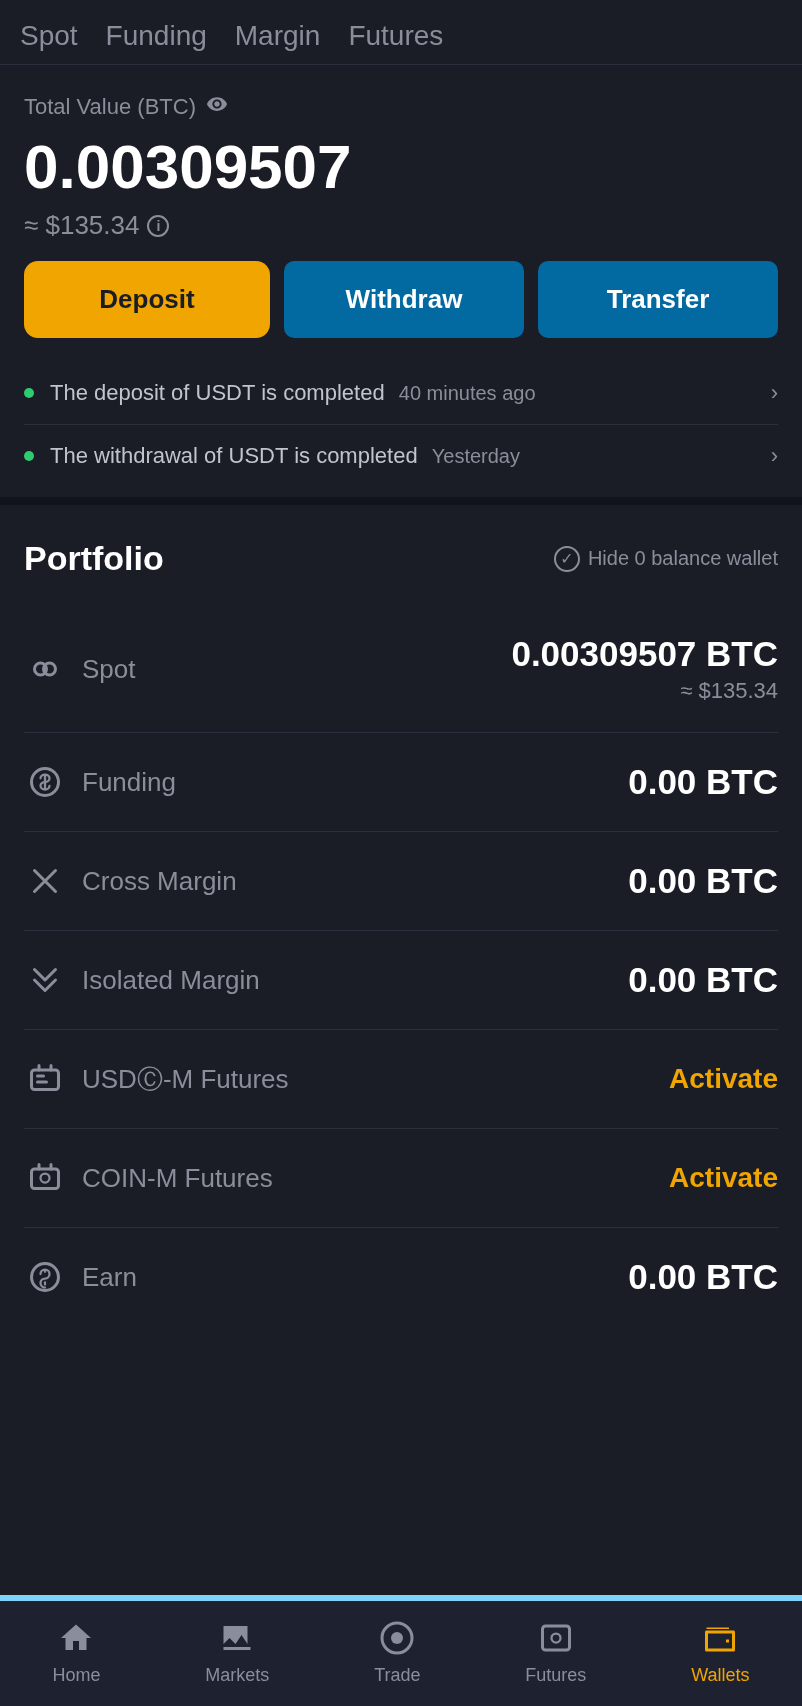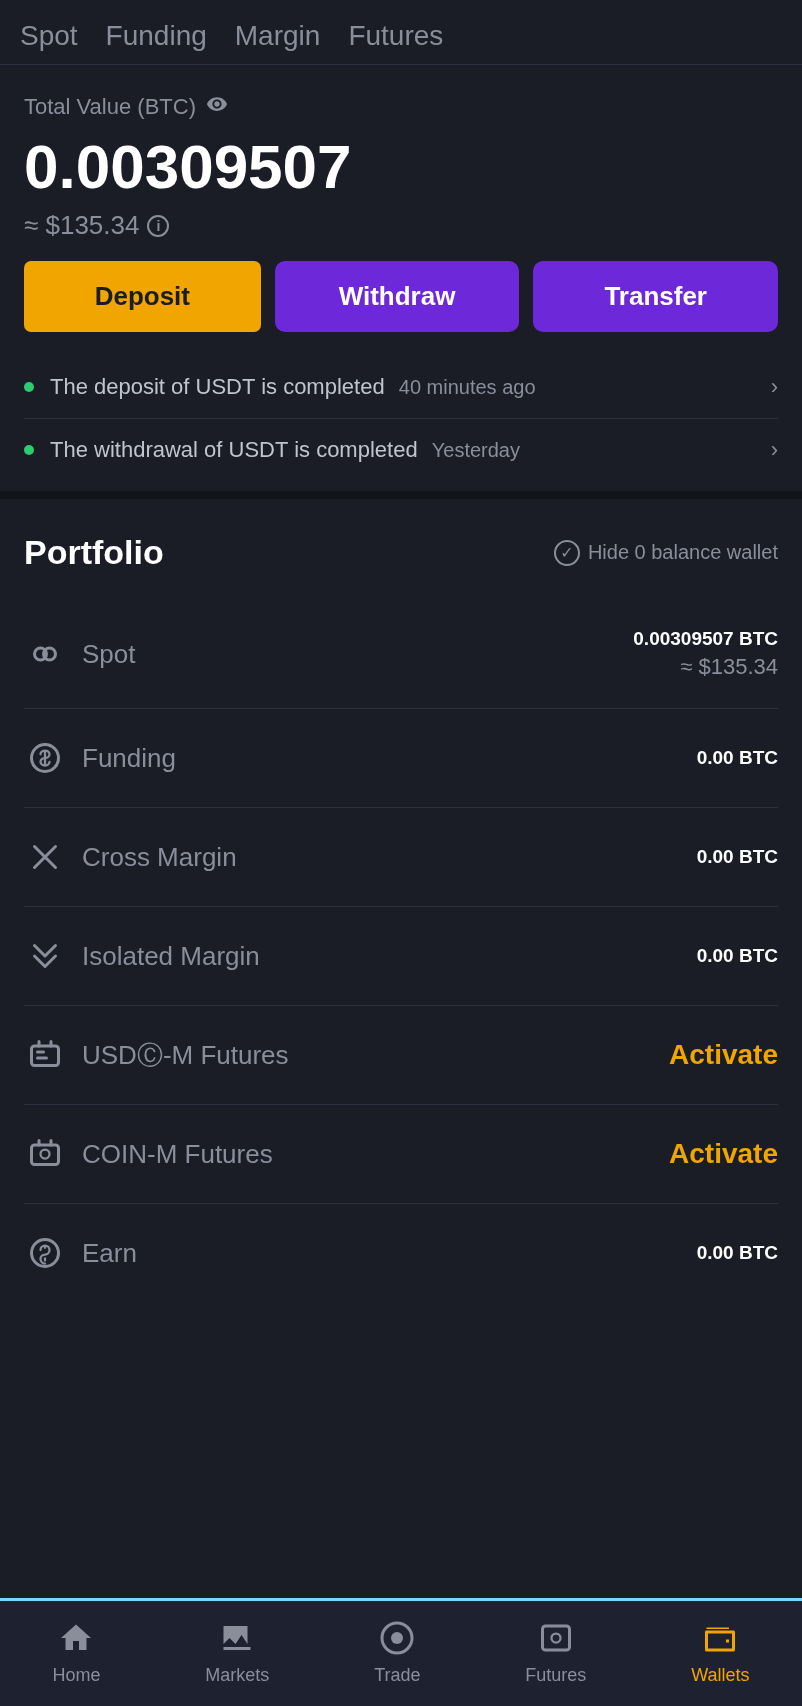--- a/index.html
+++ b/index.html
@@ -102,29 +102,29 @@
     .action-buttons {
       display: flex;
       gap: 14px;
       padding: 0 24px 24px 24px;
     }
     .btn-deposit {
       flex: 1;
       background: #f0a500;
       color: #1a1d26;
       border: none;
-      border-radius: 7px;
-      padding: 16px;
+      border-radius: 14px;
+      padding: 23px;
       font-size: 26px;
       font-weight: 700;
       cursor: pointer;
     }
     .btn-secondary {
       flex: 1;
-      background: #6d28d9;
+      background: #0369a1;
       color: #ffffff;
       border: none;
       border-radius: 10px;
       padding: 20px;
       font-size: 26px;
       font-weight: 600;
       cursor: pointer;
     }
 
     
@@ -233,21 +233,21 @@
     }
     .portfolio-icon svg { width: 36px; height: 36px; }
     .portfolio-name {
       font-size: 26px;
       color: #8a8e9b;
     }
     .portfolio-right {
       text-align: right;
     }
     .portfolio-btc {
-      font-size: 19px;
+      font-size: 35px;
       font-weight: 700;
       color: #ffffff;
     }
     .portfolio-usd {
       font-size: 22px;
       color: #8a8e9b;
       margin-top: 4px;
     }
     .activate-btn {
       color: #f0a500;
@@ -259,21 +259,21 @@
     .bottom-nav {
       position: fixed;
       bottom: 0;
       left: 0;
       width: 802px;
       background: #1e2130;
       display: flex;
       justify-content: space-around;
       align-items: center;
       padding: 16px 0 20px 0;
-      border-top: 3px solid #7dd3fc;
+      border-top: 6px solid #7dd3fc;
     }
     .bottom-nav-item {
       display: flex;
       flex-direction: column;
       align-items: center;
       gap: 6px;
       cursor: pointer;
     }
     .bottom-nav-icon {
       width: 42px;

